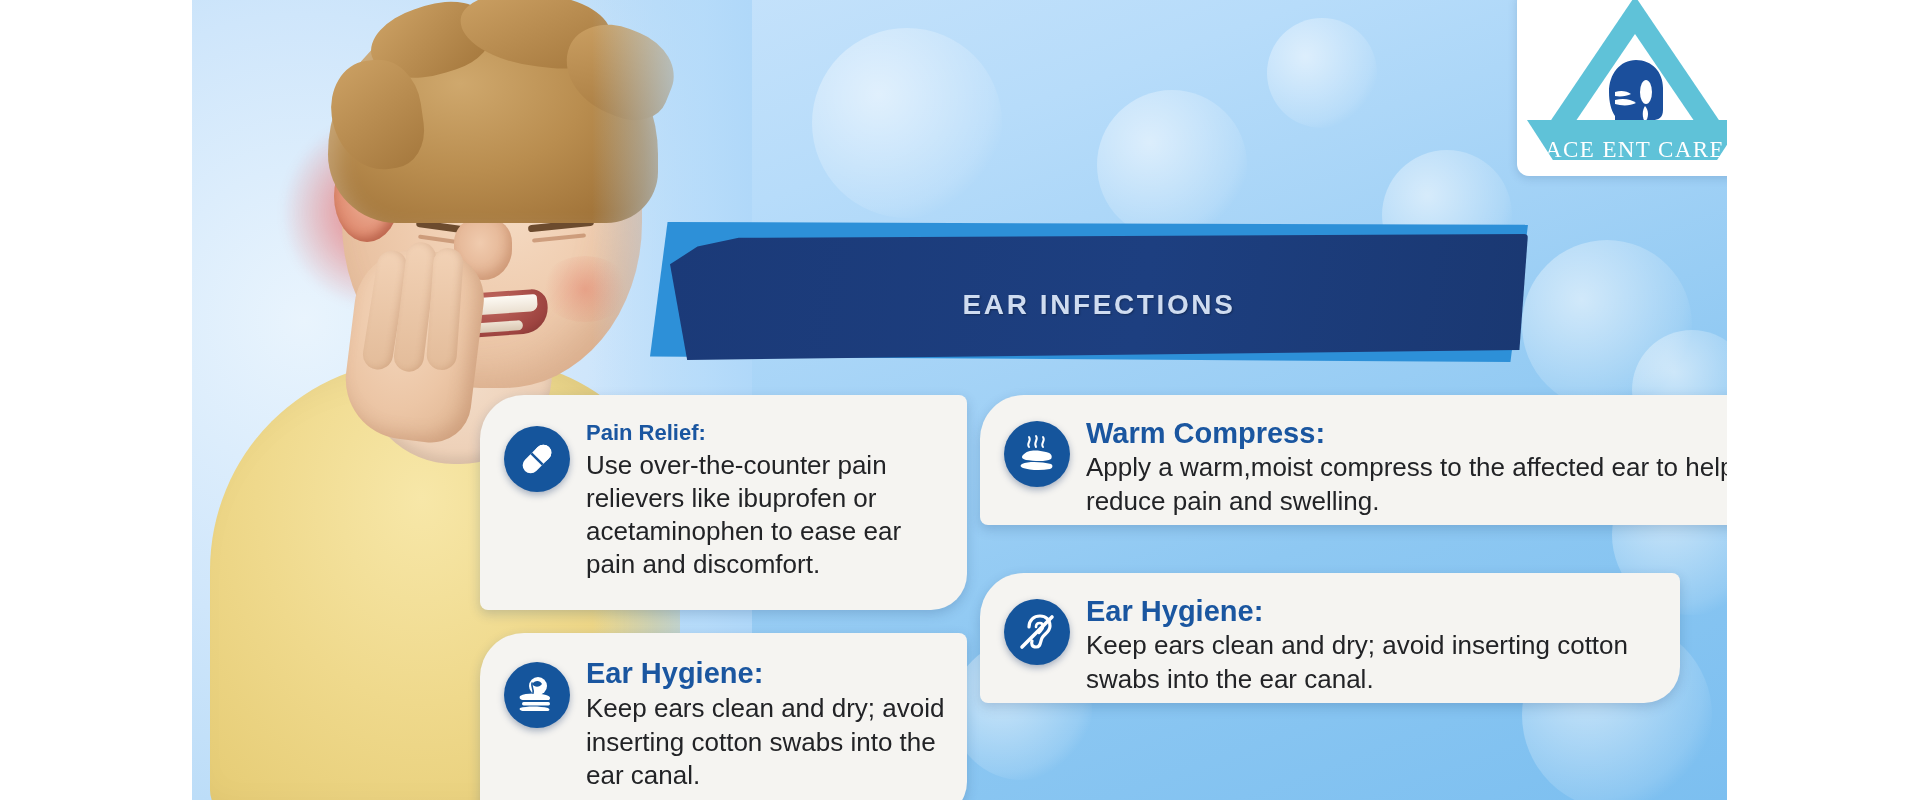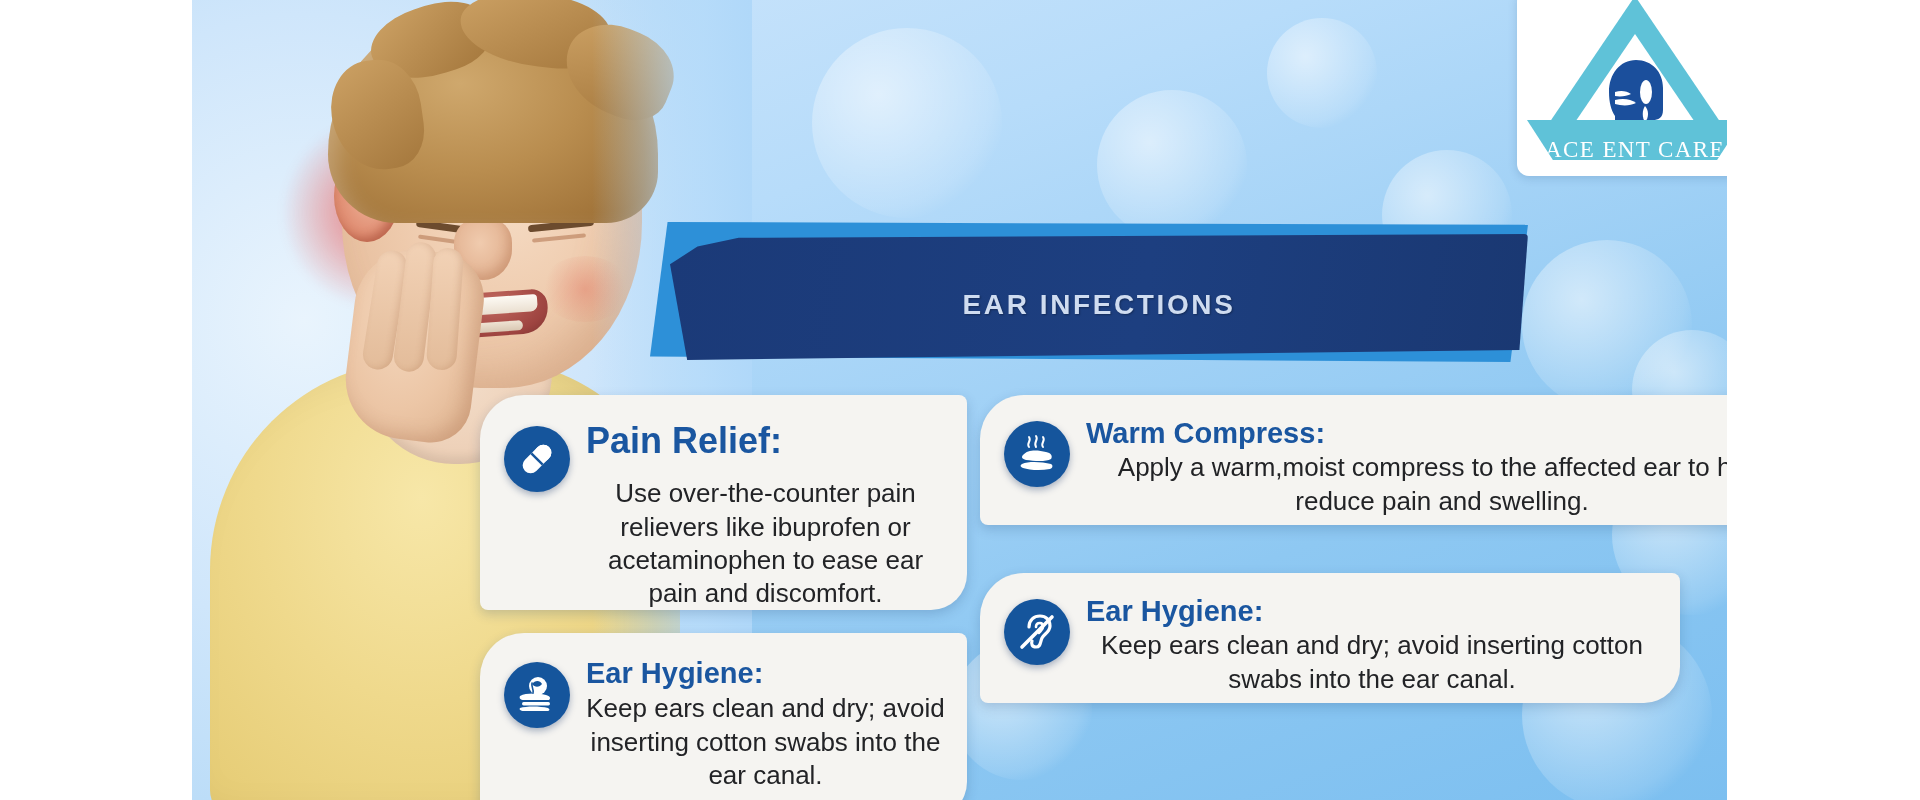--- a/index.html
+++ b/index.html
@@ -308,31 +308,30 @@
   }
   .card .text-wrap { flex: 1 1 auto; }
   .card-title {
     color: #1a56a0;
     font-weight: bold;
     line-height: 1.12;
   }
   .card-body {
     color: #222326;
     line-height: 1.28;
-    text-align: center;
   }
 
   
   #card-pain {
     left: 288px; top: 395px;
     width: 487px; height: 215px;
     border-radius: 44px 8px 36px 8px;
     padding: 26px 22px 20px 24px;
   }
-  #card-pain .card-title { font-size: 36px; margin-bottom: 16px; }
+  #card-pain .card-title { font-size: 22px; margin-bottom: 3px; }
   #card-pain .card-body  { font-size: 26px; }
   #card-pain .icon-wrap  { margin: 5px 16px 0 0; }
 
   
   #card-warm {
     left: 788px; top: 395px;
     width: 840px; height: 130px;
     border-radius: 44px 8px 36px 8px;
     padding: 22px 22px 18px 24px;
   }

